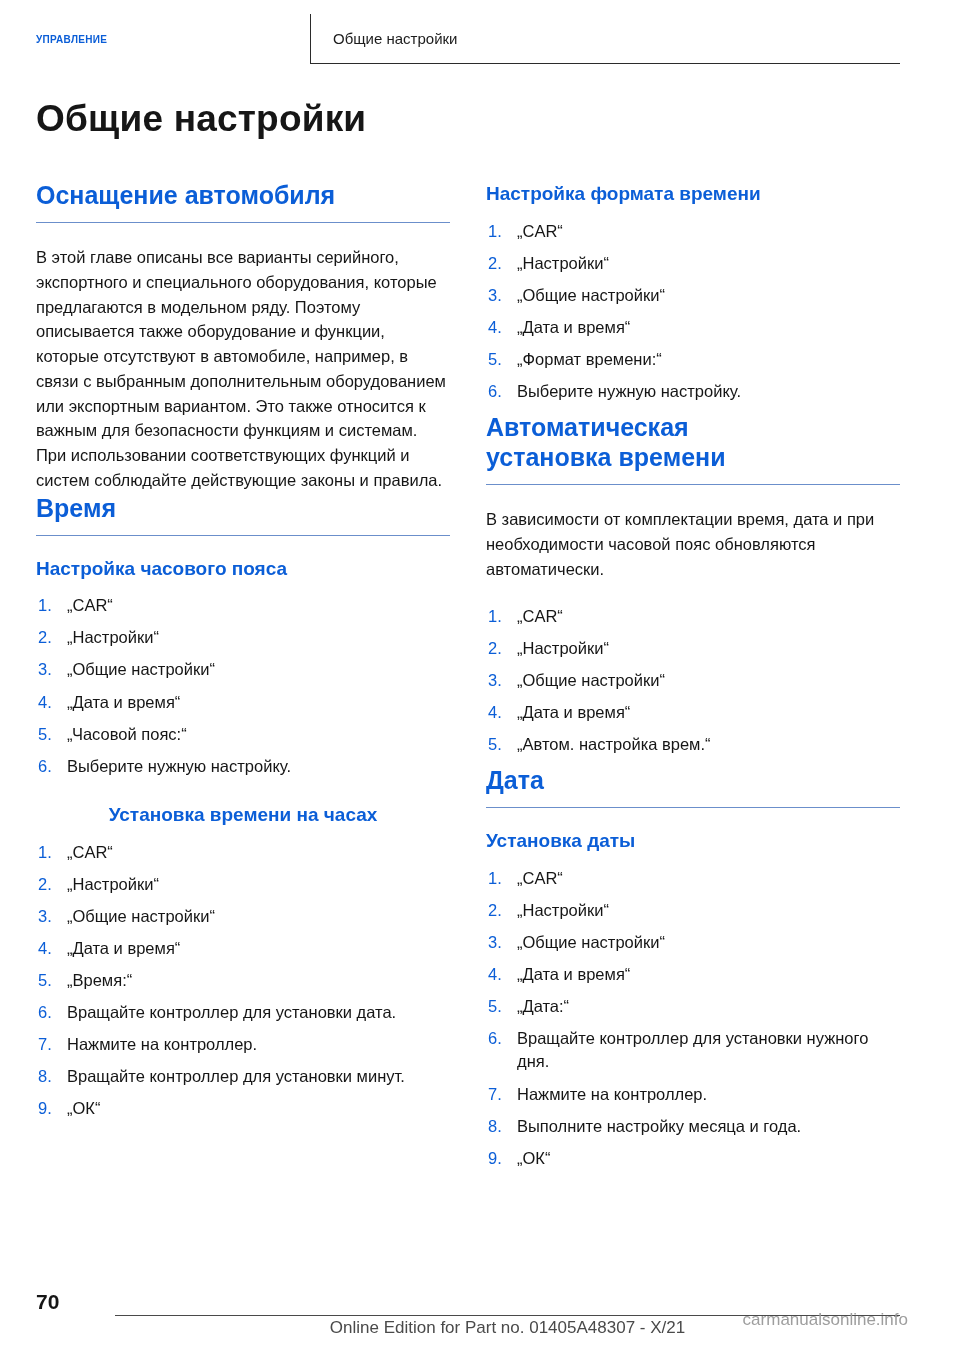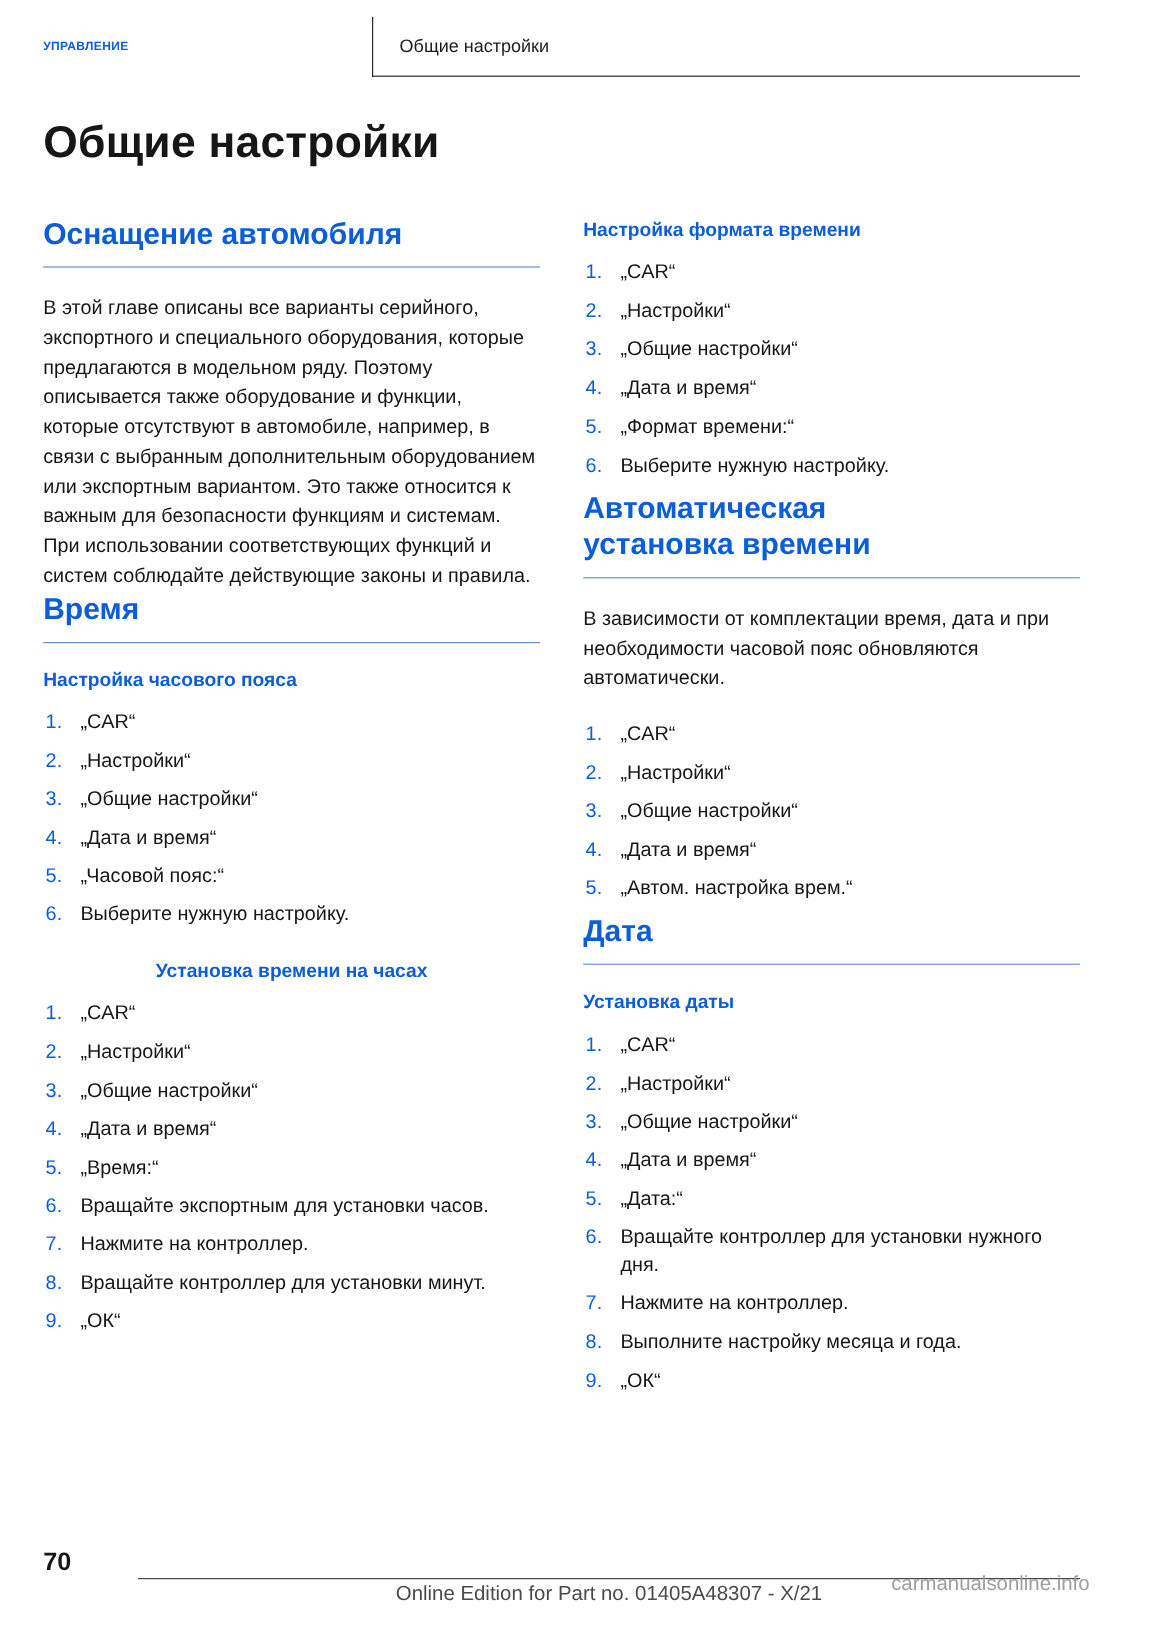--- a/index.html
+++ b/index.html
@@ -30,21 +30,21 @@
   .columns { display: flex; gap: 36px; }
   .col { width: 414px; }
 
   h2.sec {
     color: var(--accent); font-size: 25px; font-weight: bold; line-height: 1.2;
     padding-bottom: 12px; border-bottom: 1px solid var(--rule); margin-bottom: 22px;
   }
   h2.sec.spaced { }
   h2.sec .narrow { display: inline-block; max-width: 300px; }
 
-  h3.sub { color: var(--accent); font-size: 16px; font-weight: bold; margin: 0 0 14px 0; line-height: 1.2; }
+  h3.sub { color: var(--accent); font-size: 19px; font-weight: bold; margin: 0 0 14px 0; line-height: 1.2; }
   h3.sub.spaced { margin-top: 26px; text-align: center; }
   .col-right > h3.sub:first-child { margin-top: 3px; }
 
   p.body { font-size: 16.5px; line-height: 1.5; }
   p.intro { margin-bottom: 23px; }
 
   ol.steps { list-style: none; counter-reset: li; }
   ol.steps li {
     counter-increment: li; position: relative;
     padding-left: 31px; font-size: 16.5px; line-height: 1.4; margin-bottom: 9px;
@@ -96,21 +96,21 @@
         <li>Выберите нужную настройку.</li>
       </ol>
 
       <h3 class="sub spaced">Установка времени на часах</h3>
       <ol class="steps">
         <li>„CAR“</li>
         <li>„Настройки“</li>
         <li>„Общие настройки“</li>
         <li>„Дата и время“</li>
         <li>„Время:“</li>
-        <li>Вращайте экспортным для установки часов.</li>
+        <li>Вращайте контроллер для установки дата.</li>
         <li>Нажмите на контроллер.</li>
         <li>Вращайте контроллер для установки минут.</li>
         <li>„ОК“</li>
       </ol>
 
     </div>
 
     <div class="col col-right">
 
       <h3 class="sub">Настройка формата времени</h3>

